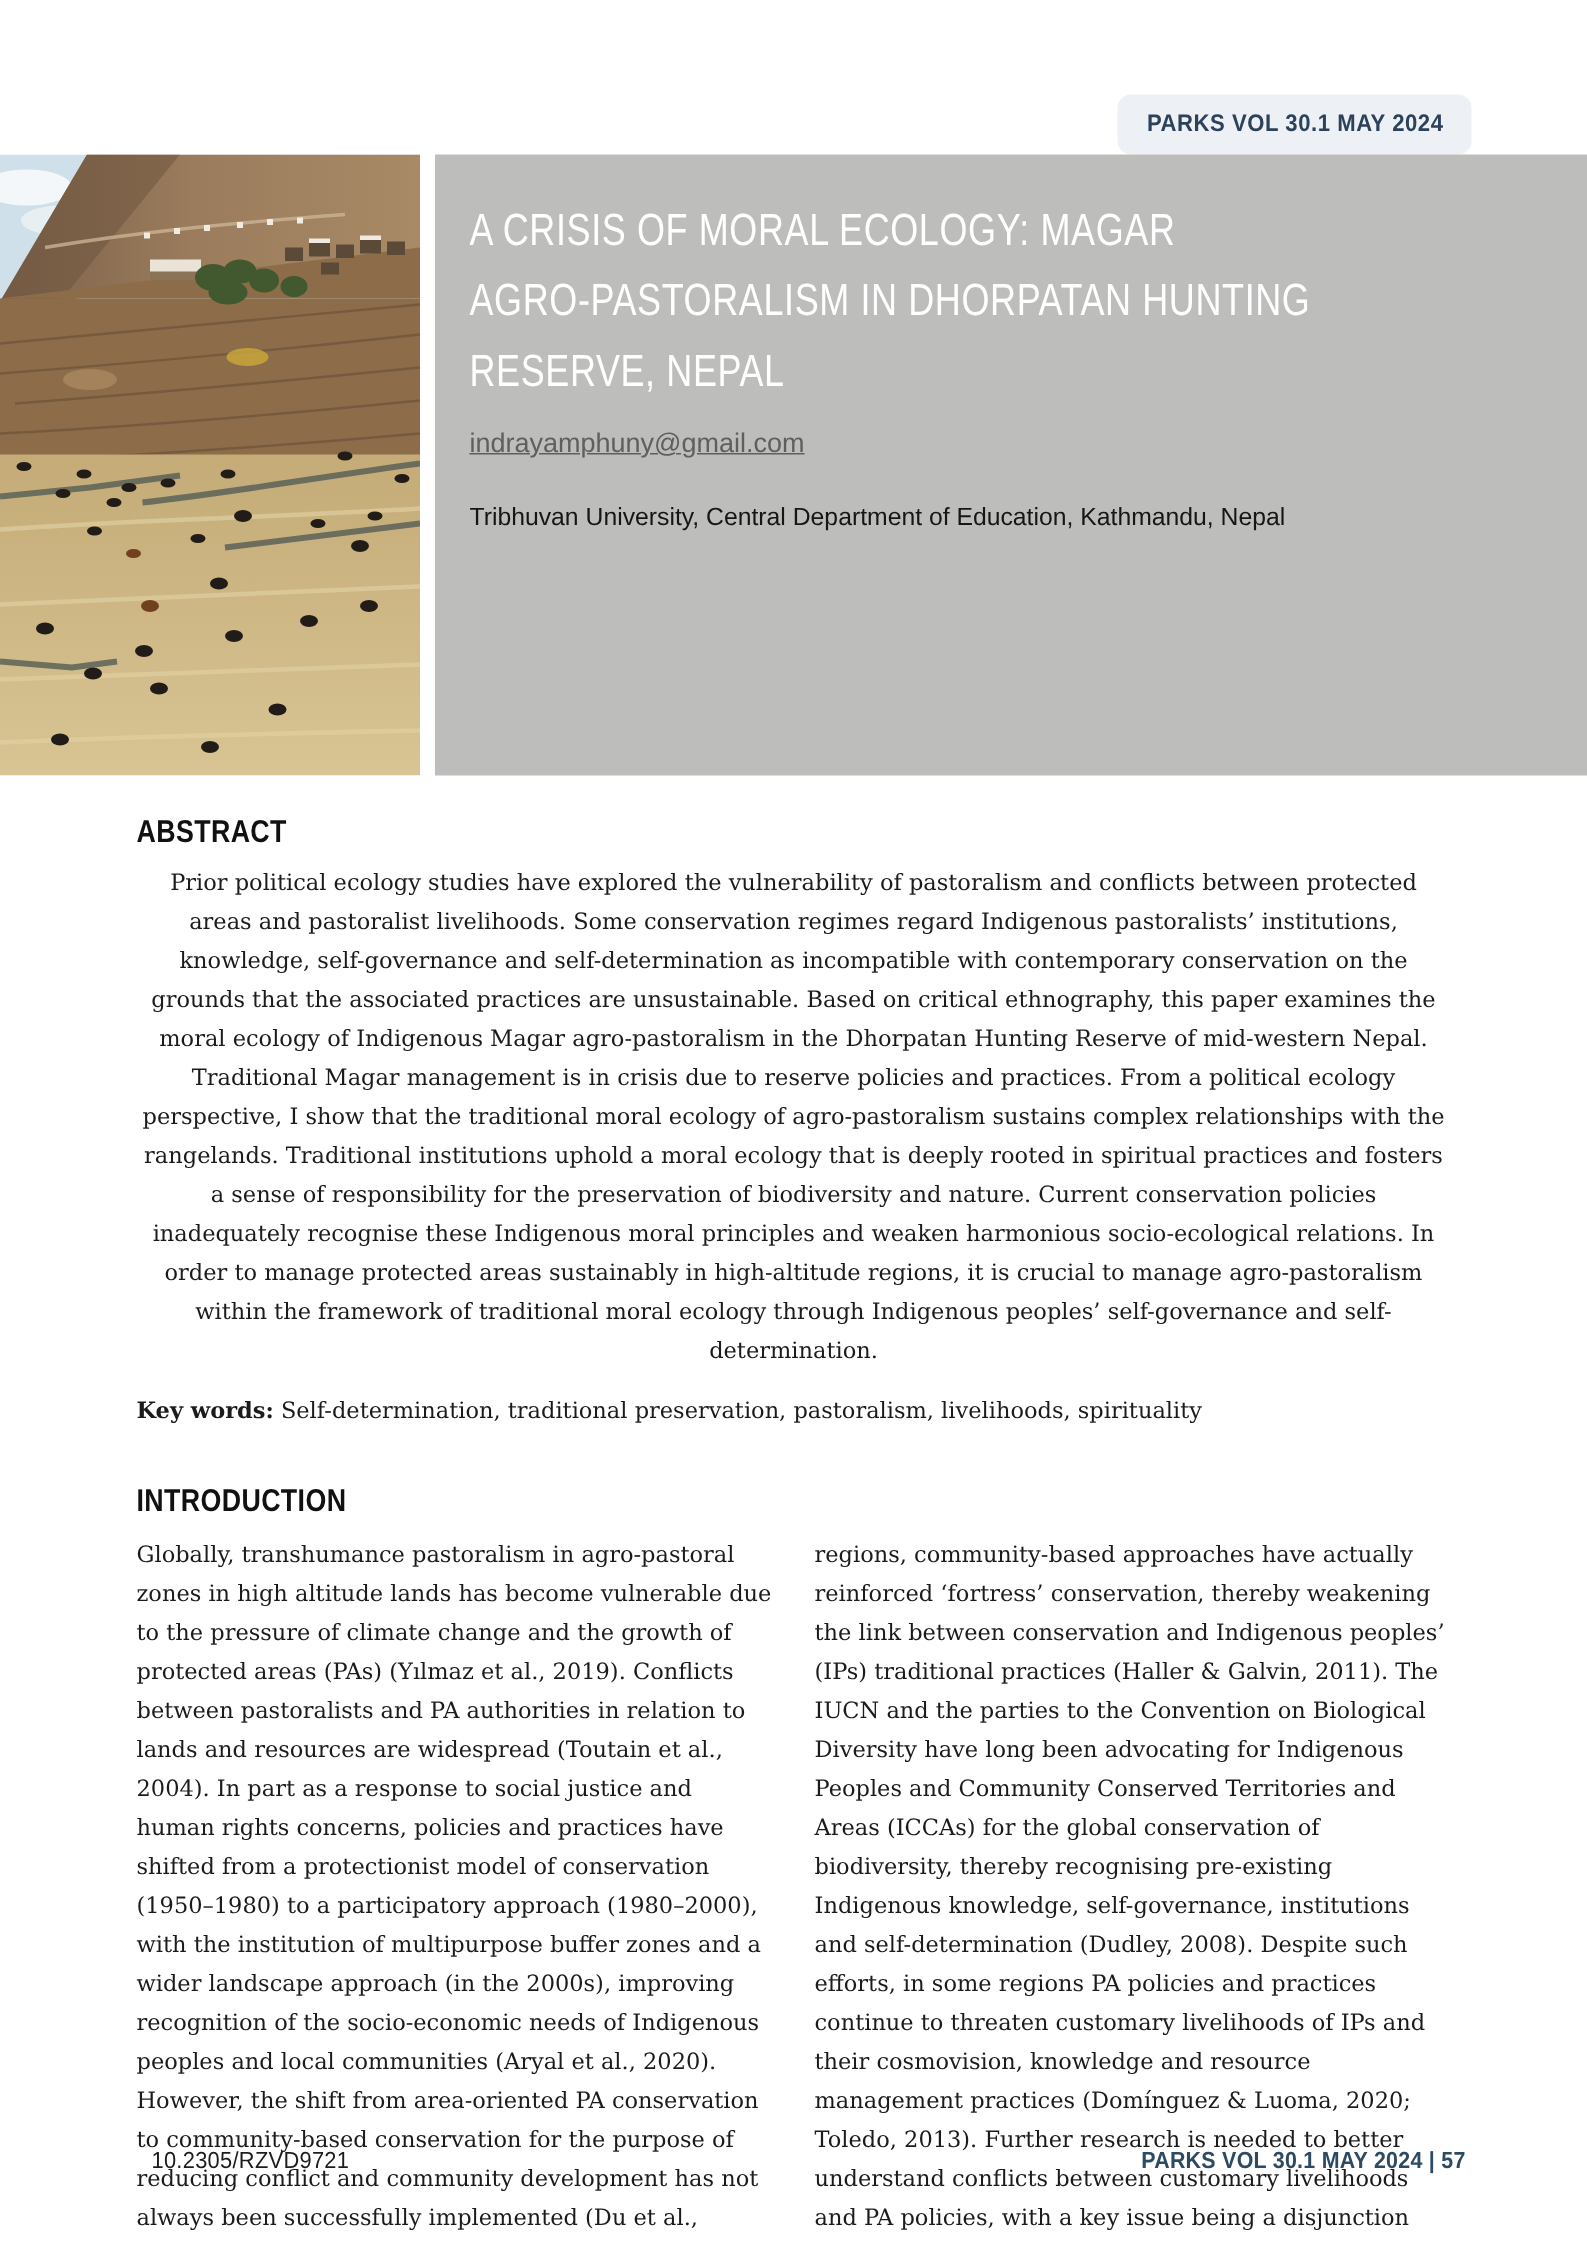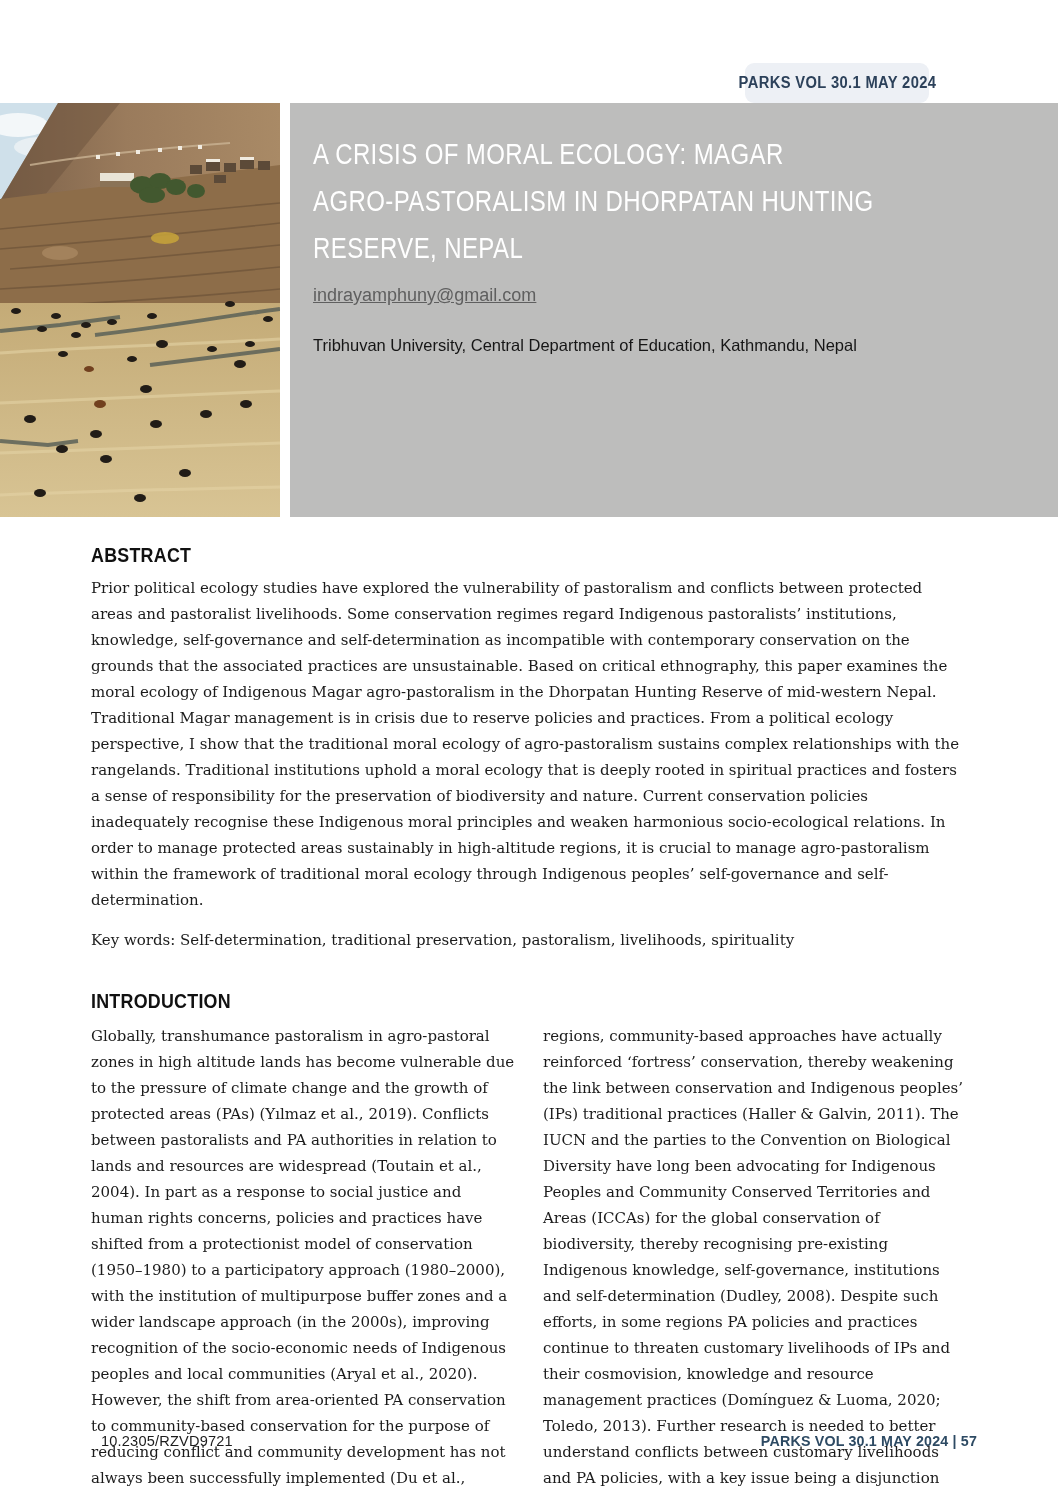--- a/index.html
+++ b/index.html
@@ -2,21 +2,21 @@
 <html><head>
 <meta charset="utf-8">
 <style>
   html,body{margin:0;padding:0;}
   body{
     width:1058px;height:1497px;position:relative;background:#ffffff;
     font-family:"Liberation Sans",sans-serif;overflow:hidden;
   }
   
   .vol-badge{
-    position:absolute;left:745px;top:63px;width:184px;height:40px;
+    position:absolute;left:745px;top:63px;width:236px;height:40px;
     background:#edf0f5;border-radius:9px;
     display:flex;align-items:center;justify-content:center;
   }
   .vol-badge span{
     display:inline-block;transform:scaleX(.92);transform-origin:50% 50%;
     color:#2c415a;font-size:16px;font-weight:700;letter-spacing:.4px;white-space:nowrap;
   }
   
   .photo-wrap{position:absolute;left:0;top:103px;width:280px;height:414px;}
   .photo-wrap svg{display:block;}
@@ -33,23 +33,23 @@
   .email{margin-top:14px;font-size:18px;color:#5f5f5f;text-decoration:underline;display:inline-block;}
   .affiliation{margin-top:30px;font-size:16.5px;color:#161616;}
   
   .main{position:absolute;left:91px;top:543px;width:876px;}
   .sec-heading{
     font-size:21px;font-weight:700;color:#111;
     display:inline-block;transform:scaleX(.85);transform-origin:0 50%;
     letter-spacing:.3px;margin:0;
   }
   .serif{font-family:"DejaVu Serif",serif;font-size:15px;line-height:26px;color:#1b1b1b;}
-  .abstract-body{margin-top:8px;}
+  .abstract-body{margin-top:8px;text-align:center;}
   .keywords{margin-top:14px;}
-  .keywords b{font-weight:400;}
+  .keywords b{font-weight:700;}
   .intro-heading-row{margin-top:36px;}
   .cols{display:flex;gap:28px;margin-top:10px;}
   .col{width:424px;}
   
   .footer{
     position:absolute;left:101px;top:1432px;width:876px;
     display:flex;justify-content:space-between;align-items:center;
   }
   .doi{font-size:15.5px;color:#1c1c1c;letter-spacing:.2px;transform:scaleX(.94);transform-origin:0 50%;}
   .journal-page{font-size:15.5px;font-weight:700;color:#2d4a63;transform:scaleX(.92);transform-origin:100% 50%;letter-spacing:.2px;}

